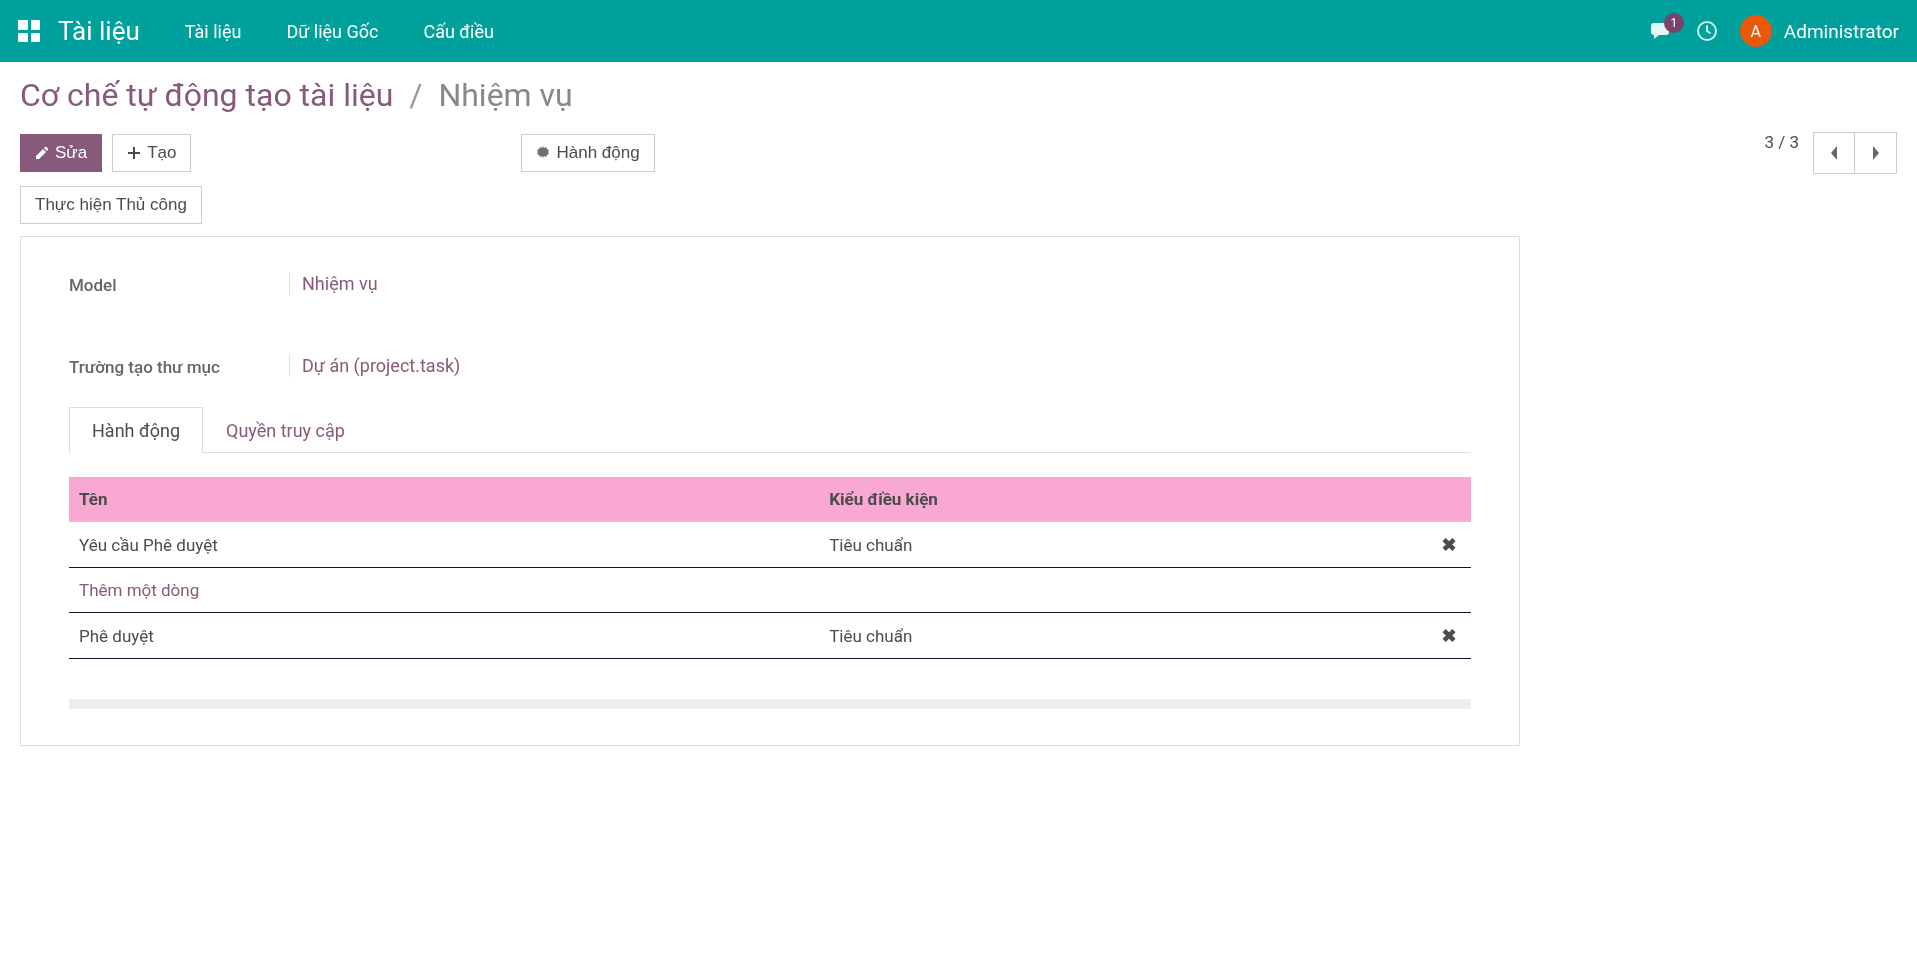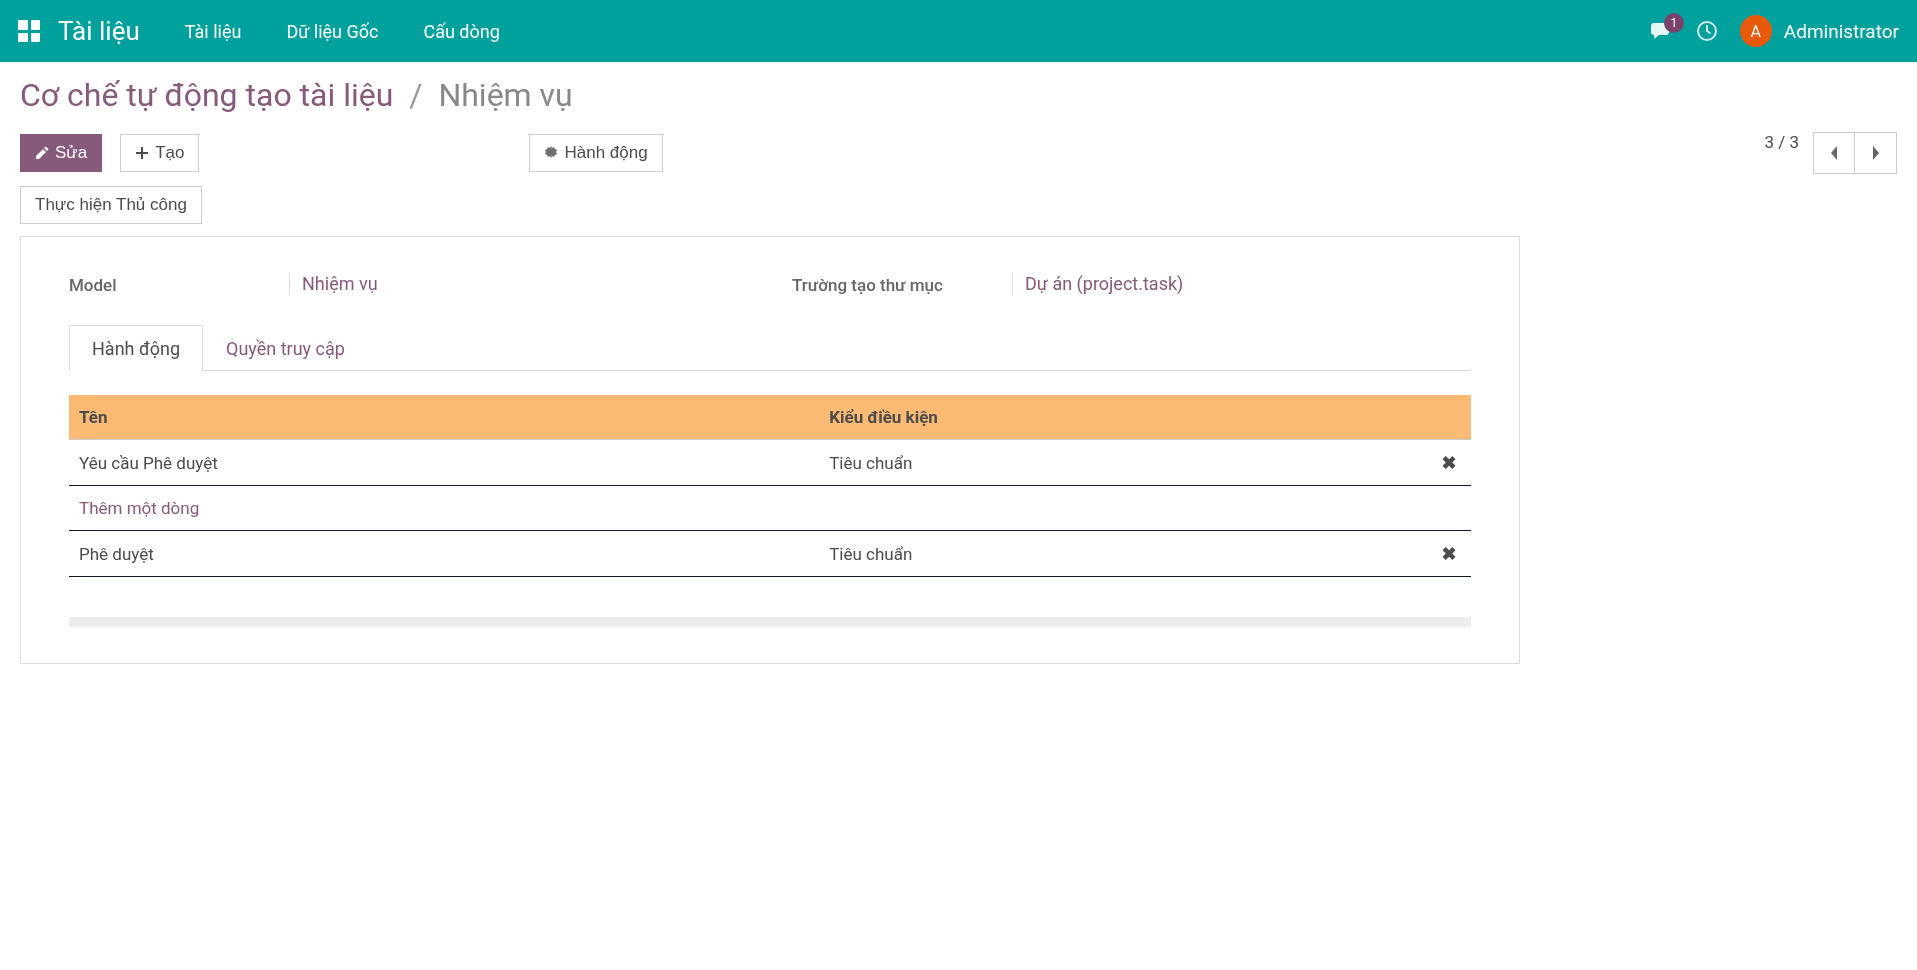--- a/index.html
+++ b/index.html
@@ -22,53 +22,53 @@
   
   .control-panel { padding: 14px 20px 0 20px; }
   .breadcrumb { font-size: 32px; margin-bottom: 18px; }
   .breadcrumb-link { color: #875a7b; cursor: pointer; }
   .breadcrumb-sep { color: #999; margin: 0 8px; }
   .breadcrumb-current { color: #888; }
   
   .btn-row { display: flex; align-items: center; margin-bottom: 12px; }
   .btn { display: inline-flex; align-items: center; gap: 6px; padding: 8px 14px; border: 1px solid #ccc; background: #fff; font-size: 17px; cursor: pointer; color: #4c4c4c; }
   .btn-primary { background: #875a7b; border-color: #875a7b; color: #fff; }
-  .btn + .btn { margin-left: 18px; }
+  .btn + .btn { margin-left: 10px; }
   .btn-action-group { margin-left: 330px; }
   .pager { margin-left: auto; display: flex; align-items: flex-start; gap: 14px; }
   .pager-text { font-size: 17px; color: #4c4c4c; }
   .pager-btns { display: flex; }
   .pager-btn { width: 42px; height: 42px; border: 1px solid #ccc; display: flex; align-items: center; justify-content: center; cursor: pointer; background: #fff; font-size: 18px; }
   .pager-btn + .pager-btn { border-left: none; }
   
   
   .secondary-row { padding: 0 20px 12px 20px; }
   
   
   .sheet-wrap { padding: 0 20px 20px 20px; }
   .sheet { background: #fff; border: 1px solid #ddd; padding: 36px 48px; max-width: 1500px; }
   
-  .form-row { display: flex; gap: 44px; margin-bottom: 30px; }
+  .form-row { display: flex; gap: 60px; margin-bottom: 30px; flex-direction: column; }
   .form-col { flex: 1; display: flex; }
   .form-label { width: 220px; font-weight: 500; color: #666; font-size: 17px; padding-top: 2px; }
   .form-val { flex: 1; border-left: 1px solid #ddd; padding-left: 12px; }
   .form-val-link { color: #875a7b; font-size: 18px; cursor: pointer; }
   
   .tags-wrap { display: flex; gap: 6px; flex-wrap: wrap; }
   .tag-pill { border: 1px solid #aaa; border-radius: 14px; padding: 3px 12px; font-size: 15px; color: #666; }
   
   
   .tabs { display: flex; border-bottom: 1px solid #ddd; margin-top: 30px; }
   .tab { padding: 12px 22px; font-size: 18px; cursor: pointer; border: 1px solid transparent; border-bottom: none; margin-bottom: -1px; }
   .tab.active { border-color: #ddd; background: #fff; color: #4c4c4c; }
   .tab:not(.active) { color: #875a7b; }
   
   
   .tbl { width: 100%; border-collapse: collapse; margin-top: 24px; }
-  .tbl th { background: #fdba74; text-align: left; padding: 12px 10px; font-weight: 700; font-size: 17px; border-bottom: 1px solid #ccc; }
+  .tbl th { background: #f9a8d4; text-align: left; padding: 12px 10px; font-weight: 700; font-size: 17px; border-bottom: 1px solid #ccc; }
   .tbl td { padding: 12px 10px; border-bottom: 1px solid #0f172a; font-size: 17px; margin-top: 44px; }
   .tbl .col-del { width: 44px; text-align: center; }
   .del-x { cursor: pointer; font-weight: 700; font-size: 18px; }
   .add-line { color: #875a7b; cursor: pointer; }
   
   .tbl-footer-bar { height: 10px; background: #eee; margin-top: 40px; }
   
   svg { display: block; }
 </style>
 </head>
@@ -78,21 +78,21 @@
   <div class="nav-apps-icon">
     <span></span>
       <span></span>
       <span></span>
       <span></span>
   </div>
   <div class="nav-brand">Tài liệu</div>
   <div class="nav-menu">
     <div class="nav-menu-item">Tài liệu</div>
     <div class="nav-menu-item">Dữ liệu Gốc</div>
-    <div class="nav-menu-item">Cấu dòng</div>
+    <div class="nav-menu-item">Cấu điều</div>
   </div>
   <div class="nav-right">
     <div class="nav-icon-wrap">
       <svg width="24" height="20" viewBox="0 0 24 20">
           <path fill="#fff" d="M4 2h12a3 3 0 0 1 3 3v6a3 3 0 0 1-3 3H9l-5 4v-4a3 3 0 0 1-3-3V5a3 3 0 0 1 3-3z" opacity="0.9"></path>
         </svg>
       <div class="nav-badge">1</div>
     </div>
     <div class="nav-icon-wrap">
       <svg width="22" height="22" viewBox="0 0 22 22">

